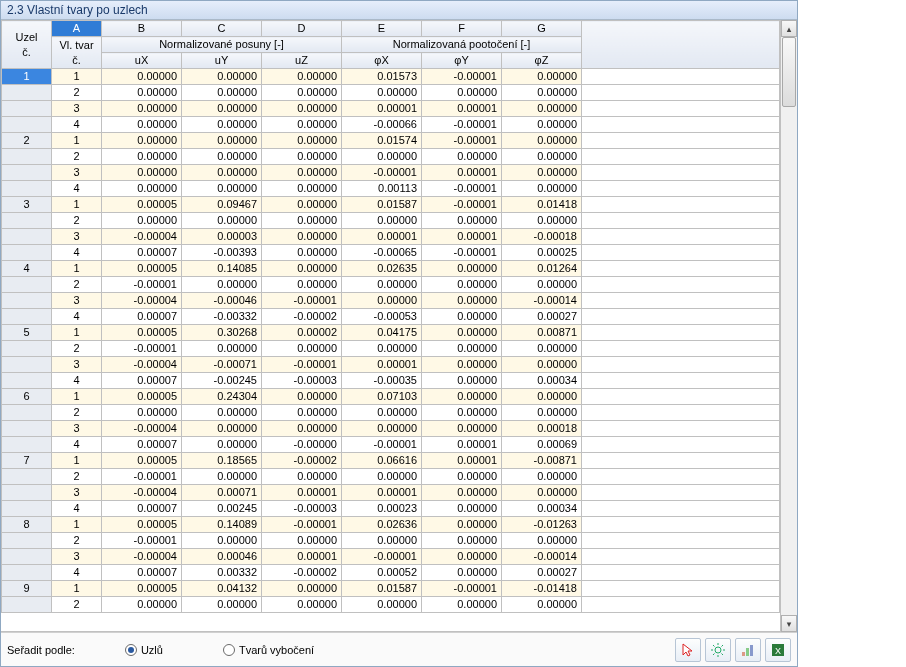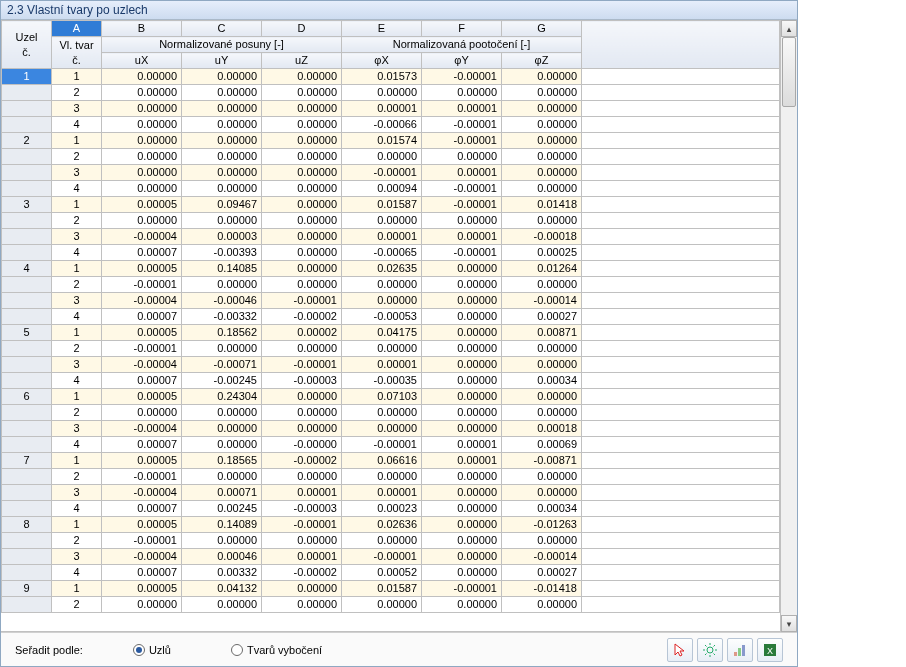--- a/index.html
+++ b/index.html
@@ -81,21 +81,21 @@
     border: 1px solid #b0b0b0;
     display:flex;align-items:center;justify-content:center;
     font-size: 9px;color:#444;
   }
   .strack { flex:1; background:#f0f0f0; position:relative;}
   .sthumb { position:absolute; left:1px; right:1px; top:0; height:70px;
     background:linear-gradient(#f8f8f8,#dcdcdc); border:1px solid #a8a8a8; border-radius:2px;}
   .bottom {
     display:flex;
     align-items:center;
-    padding: 4px 14px;
+    padding: 4px 6px;
     border-top:1px solid #d0d0d0;
     background:#fafafa;
     height: 34px;
   }
   .bottom .lbl { margin-right: 50px; }
   .radio { display:inline-flex; align-items:center; margin-right: 60px; cursor:pointer; }
   .radio .dot {
     width:12px;height:12px;border:1px solid #6a6a6a;border-radius:50%;
     margin-right:4px; display:inline-flex;align-items:center;justify-content:center;background:#fff;
   }
@@ -242,21 +242,21 @@
               <td class="num shade">0.00001</td>
               <td class="num shade">0.00000</td>
               <td class="filler"></td>
             </tr>
             <tr>
               <td class="uzel-cell"></td>
               <td class="ctr">4</td>
               <td class="num">0.00000</td>
               <td class="num">0.00000</td>
               <td class="num">0.00000</td>
-              <td class="num">0.00094</td>
+              <td class="num">0.00113</td>
               <td class="num">-0.00001</td>
               <td class="num">0.00000</td>
               <td class="filler"></td>
             </tr>
             <tr>
               <td class="uzel-cell">3</td>
               <td class="ctr shade">1</td>
               <td class="num shade">0.00005</td>
               <td class="num shade">0.09467</td>
               <td class="num shade">0.00000</td>
@@ -339,21 +339,21 @@
               <td class="num">-0.00002</td>
               <td class="num">-0.00053</td>
               <td class="num">0.00000</td>
               <td class="num">0.00027</td>
               <td class="filler"></td>
             </tr>
             <tr>
               <td class="uzel-cell">5</td>
               <td class="ctr shade">1</td>
               <td class="num shade">0.00005</td>
-              <td class="num shade">0.18562</td>
+              <td class="num shade">0.30268</td>
               <td class="num shade">0.00002</td>
               <td class="num shade">0.04175</td>
               <td class="num shade">0.00000</td>
               <td class="num shade">0.00871</td>
               <td class="filler"></td>
             </tr>
             <tr>
               <td class="uzel-cell"></td>
               <td class="ctr">2</td>
               <td class="num">-0.00001</td>

